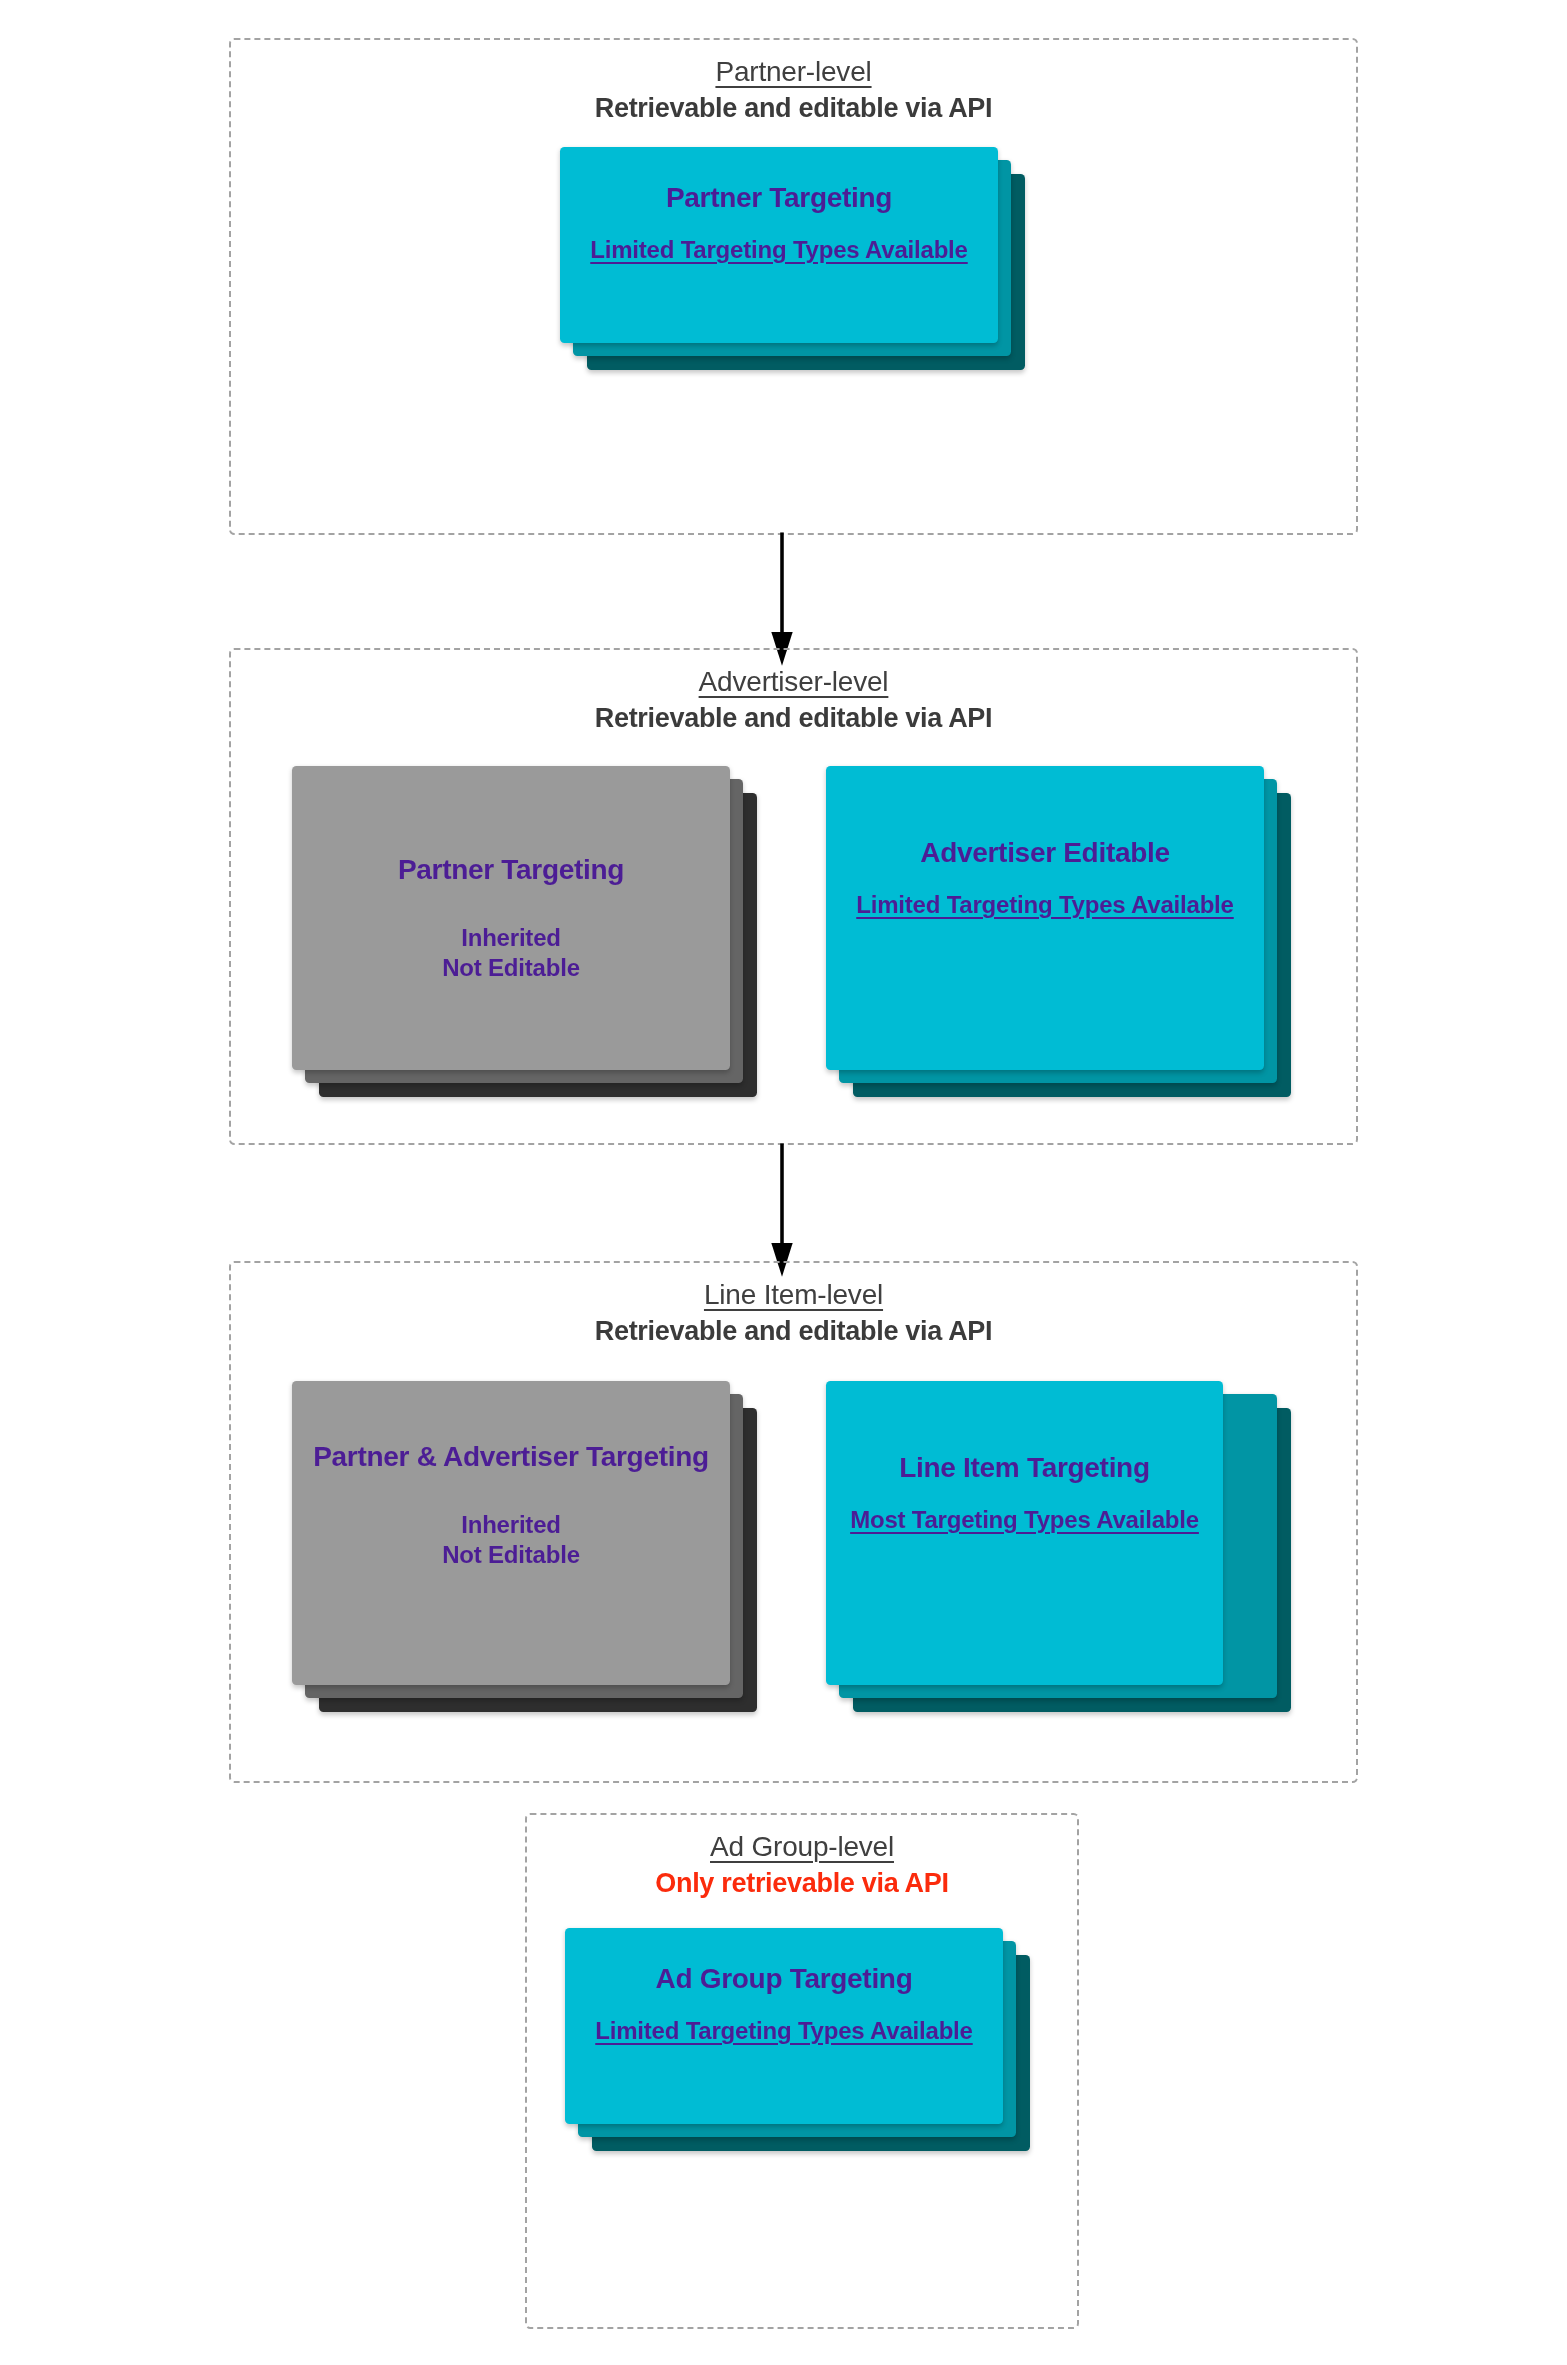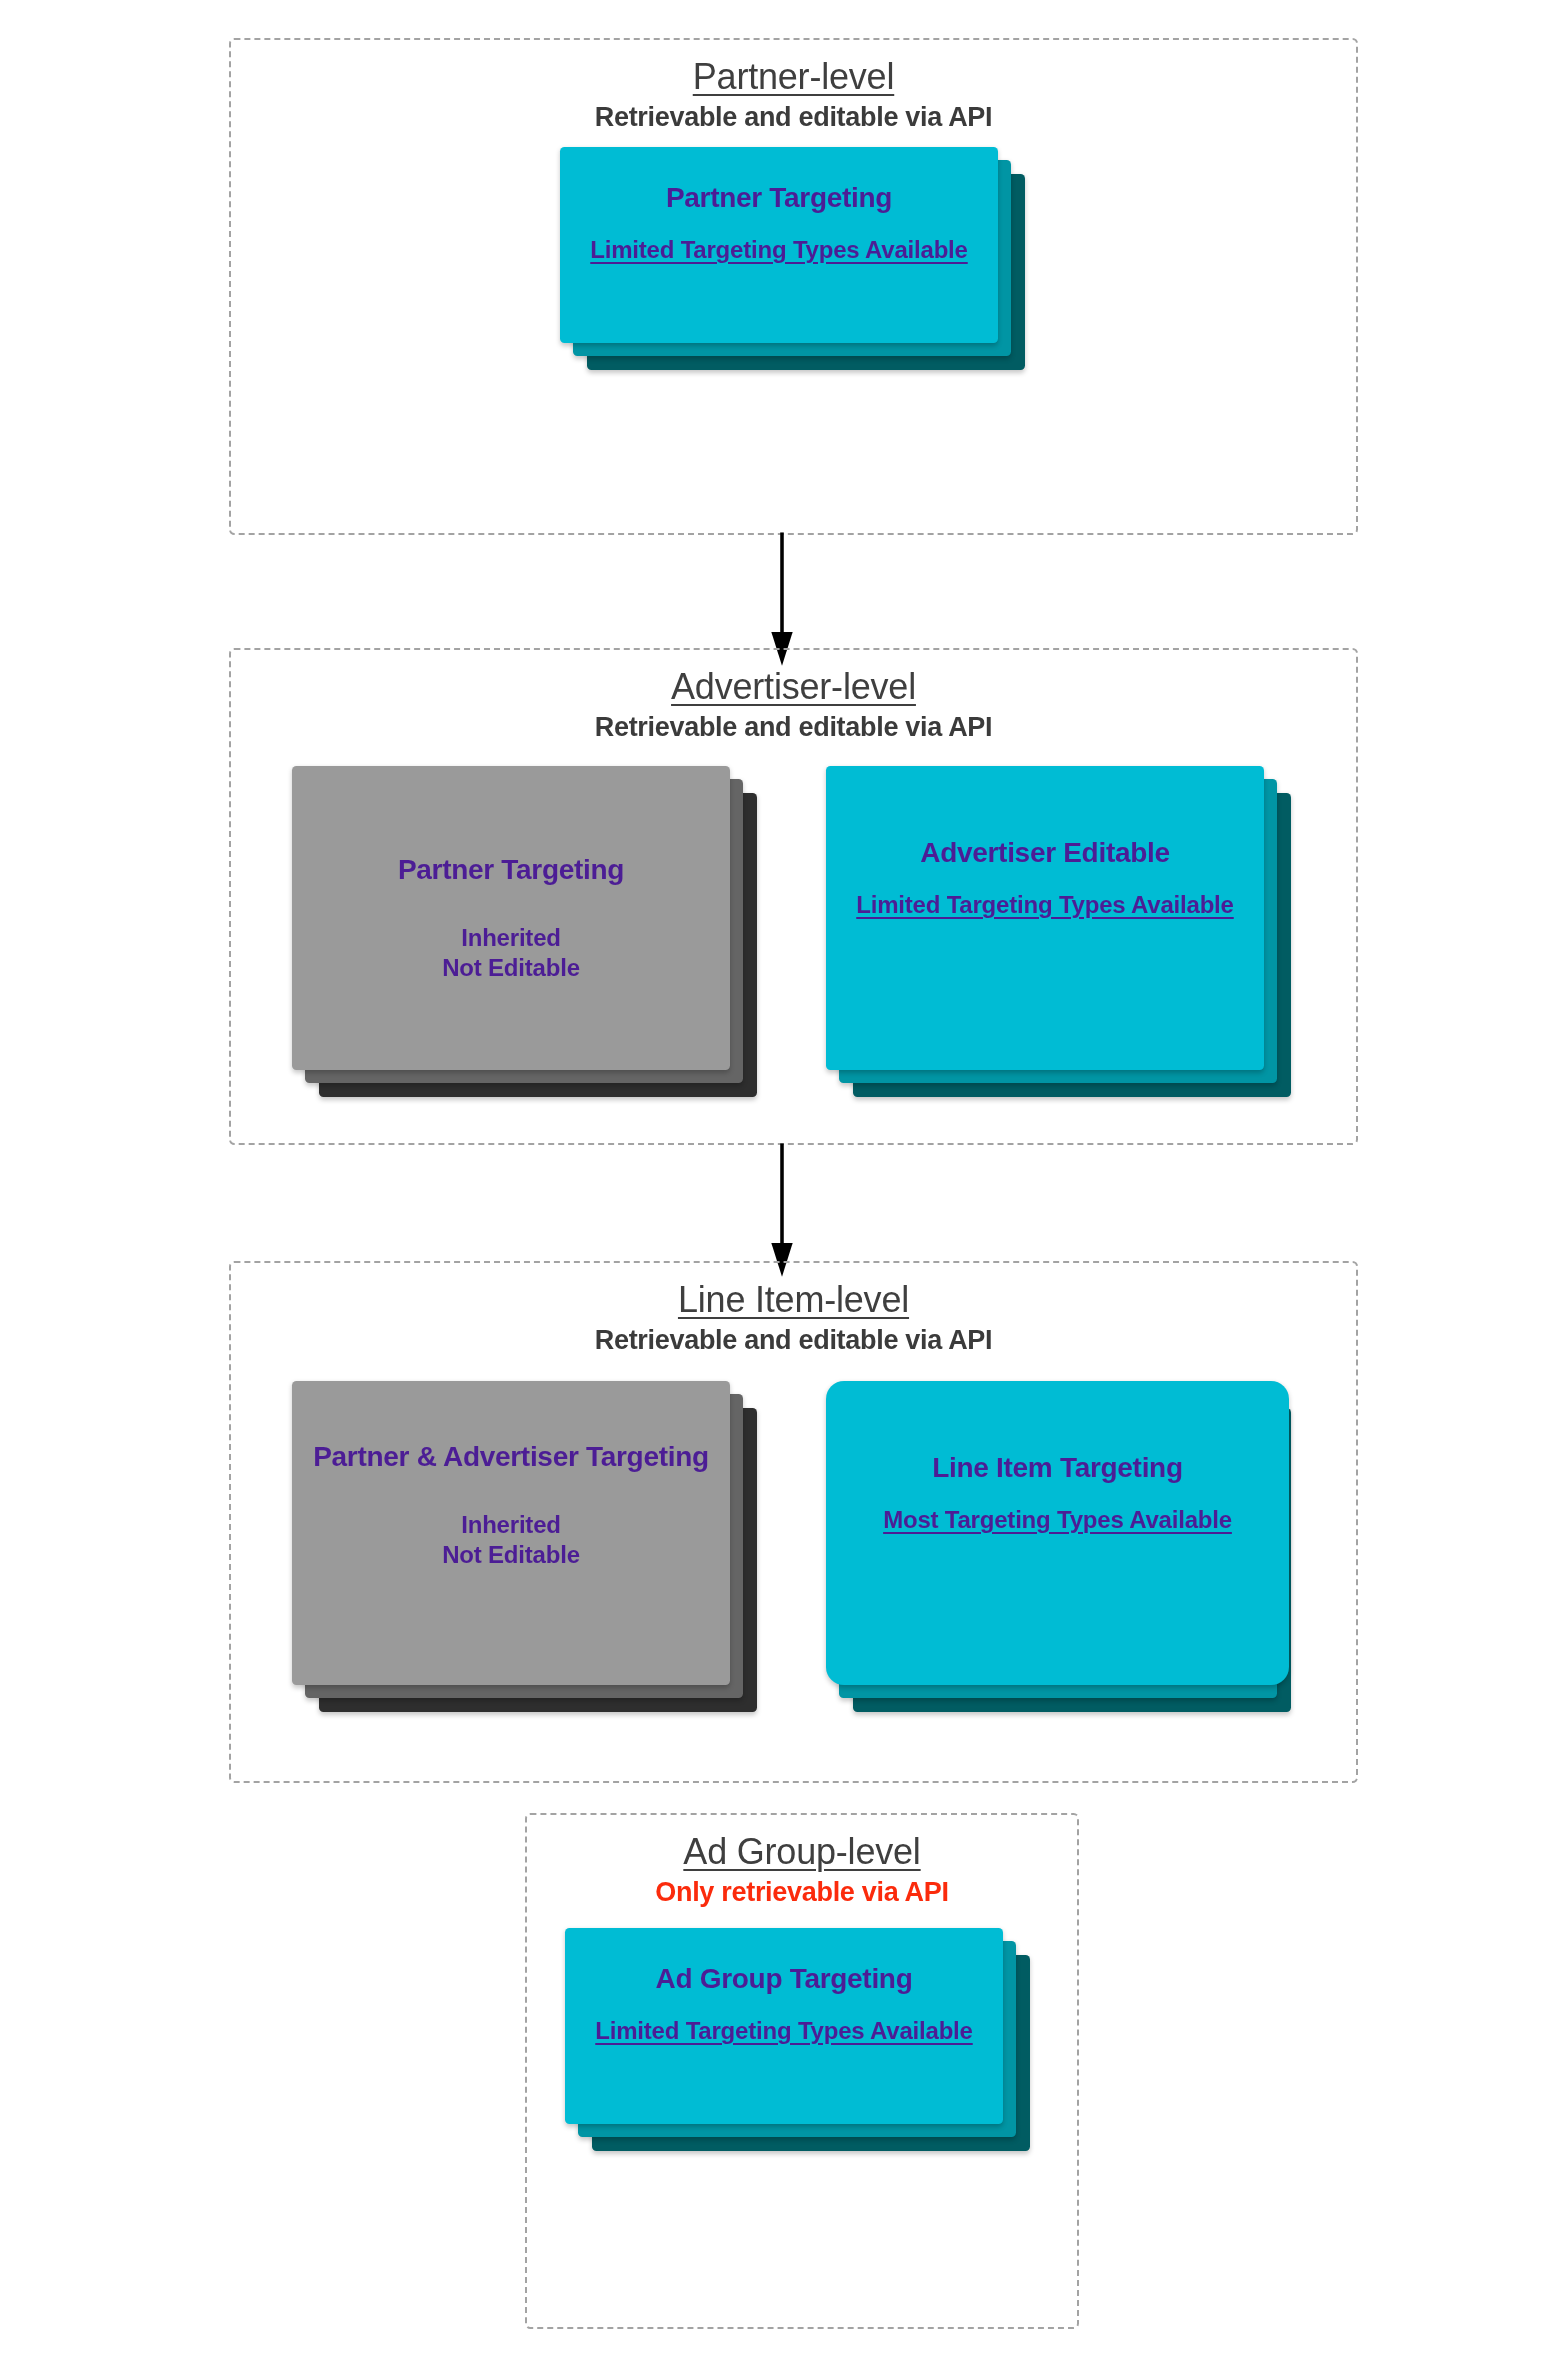--- a/index.html
+++ b/index.html
@@ -35,21 +35,21 @@
   .level-head {
     position: absolute;
     left: 0;
     width: 100%;
     text-align: center;
     line-height: 1.16;
   }
 
   .level-title {
     display: inline-block;
-    font-size: 36px;
+    font-size: 28px;
     font-weight: 400;
     color: #3f3f3f;
     text-decoration: underline;
     text-underline-offset: 4.5px;
     text-decoration-thickness: 1.8px;
     letter-spacing: -0.2px;
   }
 
   .level-sub {
     display: block;
@@ -206,21 +206,21 @@
           <span class="card-title">Partner &amp; Advertiser Targeting</span>
           <span class="card-note">Inherited
 Not Editable</span>
         </div>
       </div>
     </div>
 
     <div class="stack cyan" style="left:595px; top:118px; width:464px; height:330px;">
       <div class="layer back" style="width:438px; height:304px;"></div>
       <div class="layer mid" style="width:438px; height:304px;"></div>
-      <div class="layer front" style="width:463px; height:304px;border-radius:18px;">
+      <div class="layer front" style="width:397px; height:304px;">
         <div class="card-body" style="top:70px;">
           <span class="card-title">Line Item Targeting</span>
           <span class="card-note underlined">Most Targeting Types Available</span>
         </div>
       </div>
     </div>
   </div>
 
   <div class="level" style="left:525px; top:1813px; width:554px; height:516px;">
 

